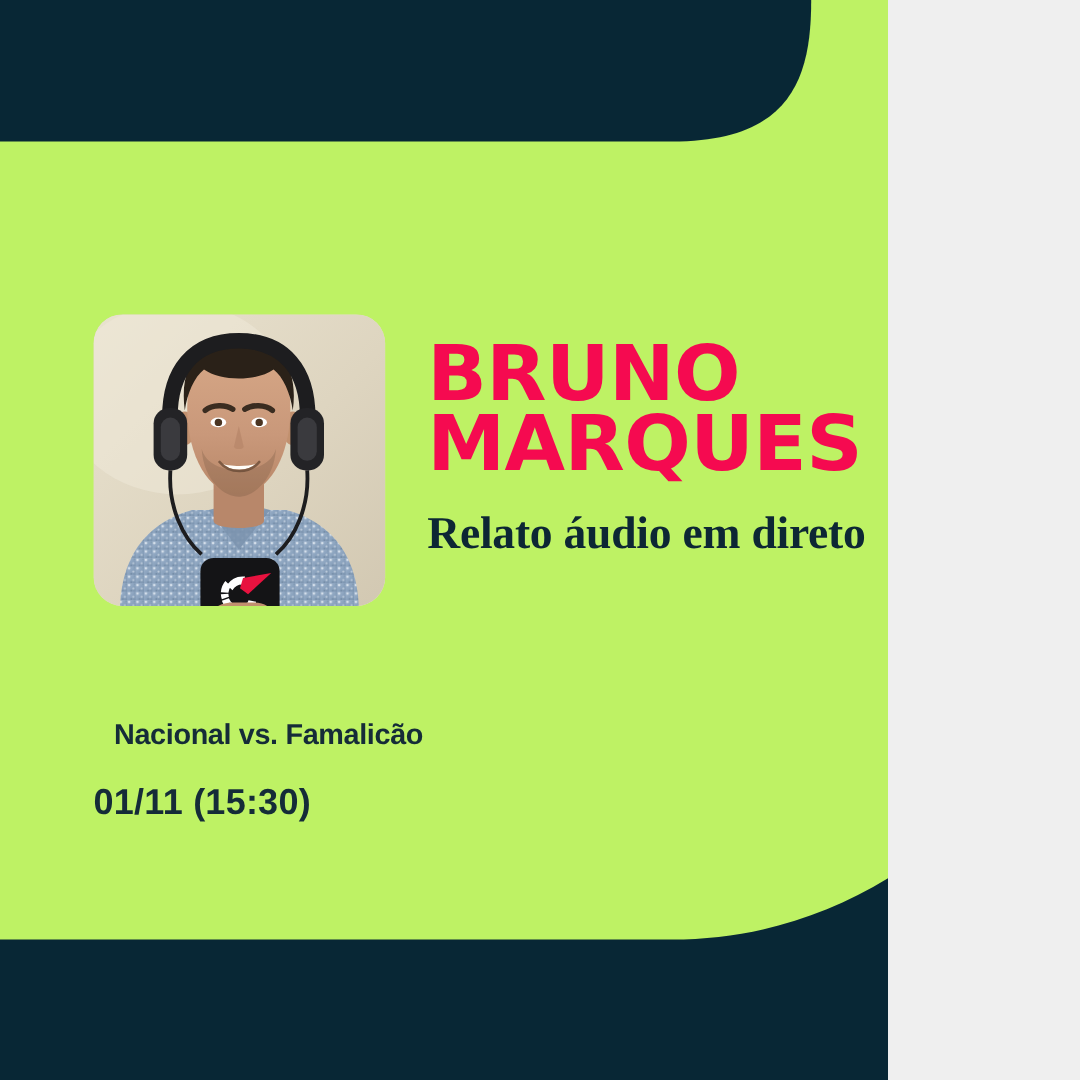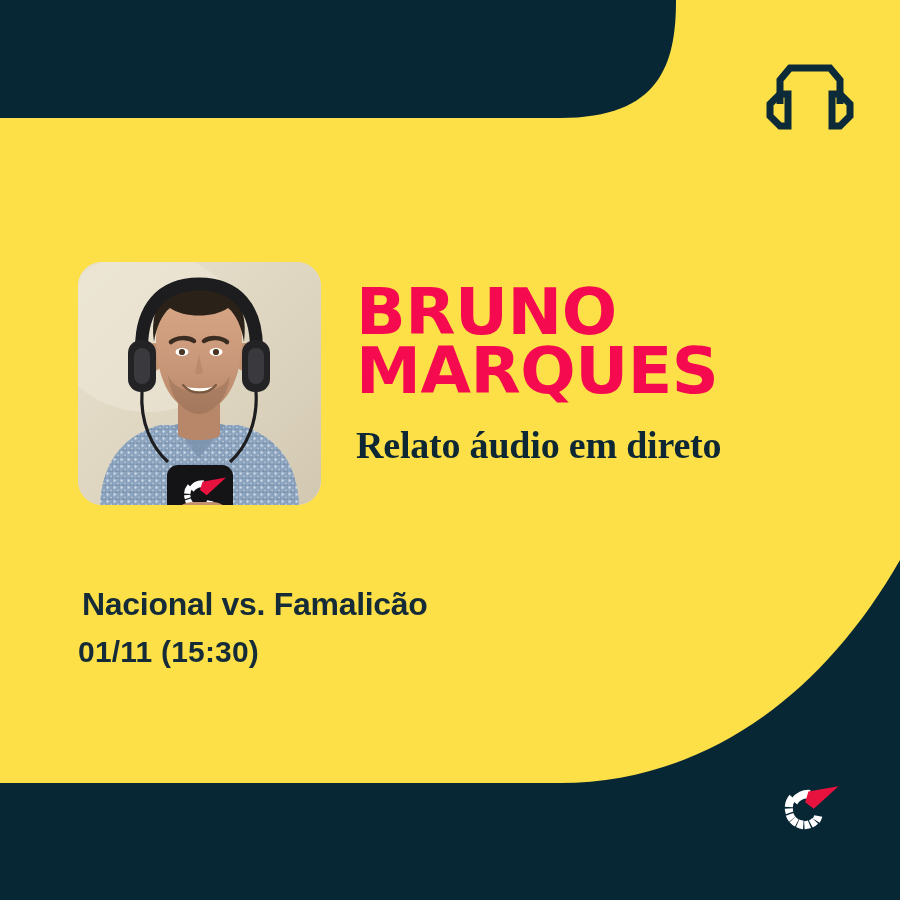--- a/index.html
+++ b/index.html
@@ -5,22 +5,22 @@
   html,body{margin:0;padding:0;}
   body{
     width:900px;height:900px;
     background:#efefef;
     font-family:"Liberation Sans", sans-serif;
     overflow:hidden;
     position:relative;
   }
   #card{
     position:absolute;inset:0;
-    width:900px;height:900px;
-    background:#fde047;
+    width:740px;height:900px;
+    background:#bef264;
     overflow:hidden;
   }
 
   
   .deco-svg{position:absolute;left:0;top:0;width:900px;height:900px;pointer-events:none;}
 
   
   .headphones{
     position:absolute;left:766px;top:58px;width:88px;height:72px;
   }
@@ -60,23 +60,23 @@
     letter-spacing:-0.2px;
   }
 
   
   .match-block{
     position:absolute;left:78px;top:582px;width:620px;
   }
   .match-title{
     font-family:"Liberation Sans", sans-serif;
     font-weight:700;
-    font-size:32px;
+    font-size:24px;
     color:#152c38;
-    margin:4px;
+    margin:17px;
     letter-spacing:-0.3px;
   }
   .match-time{
     font-family:"Liberation Sans", sans-serif;
     font-weight:700;
     font-size:30px;
     color:#152c38;
     margin:0;
     padding-top:8px;
     letter-spacing:0.2px;

